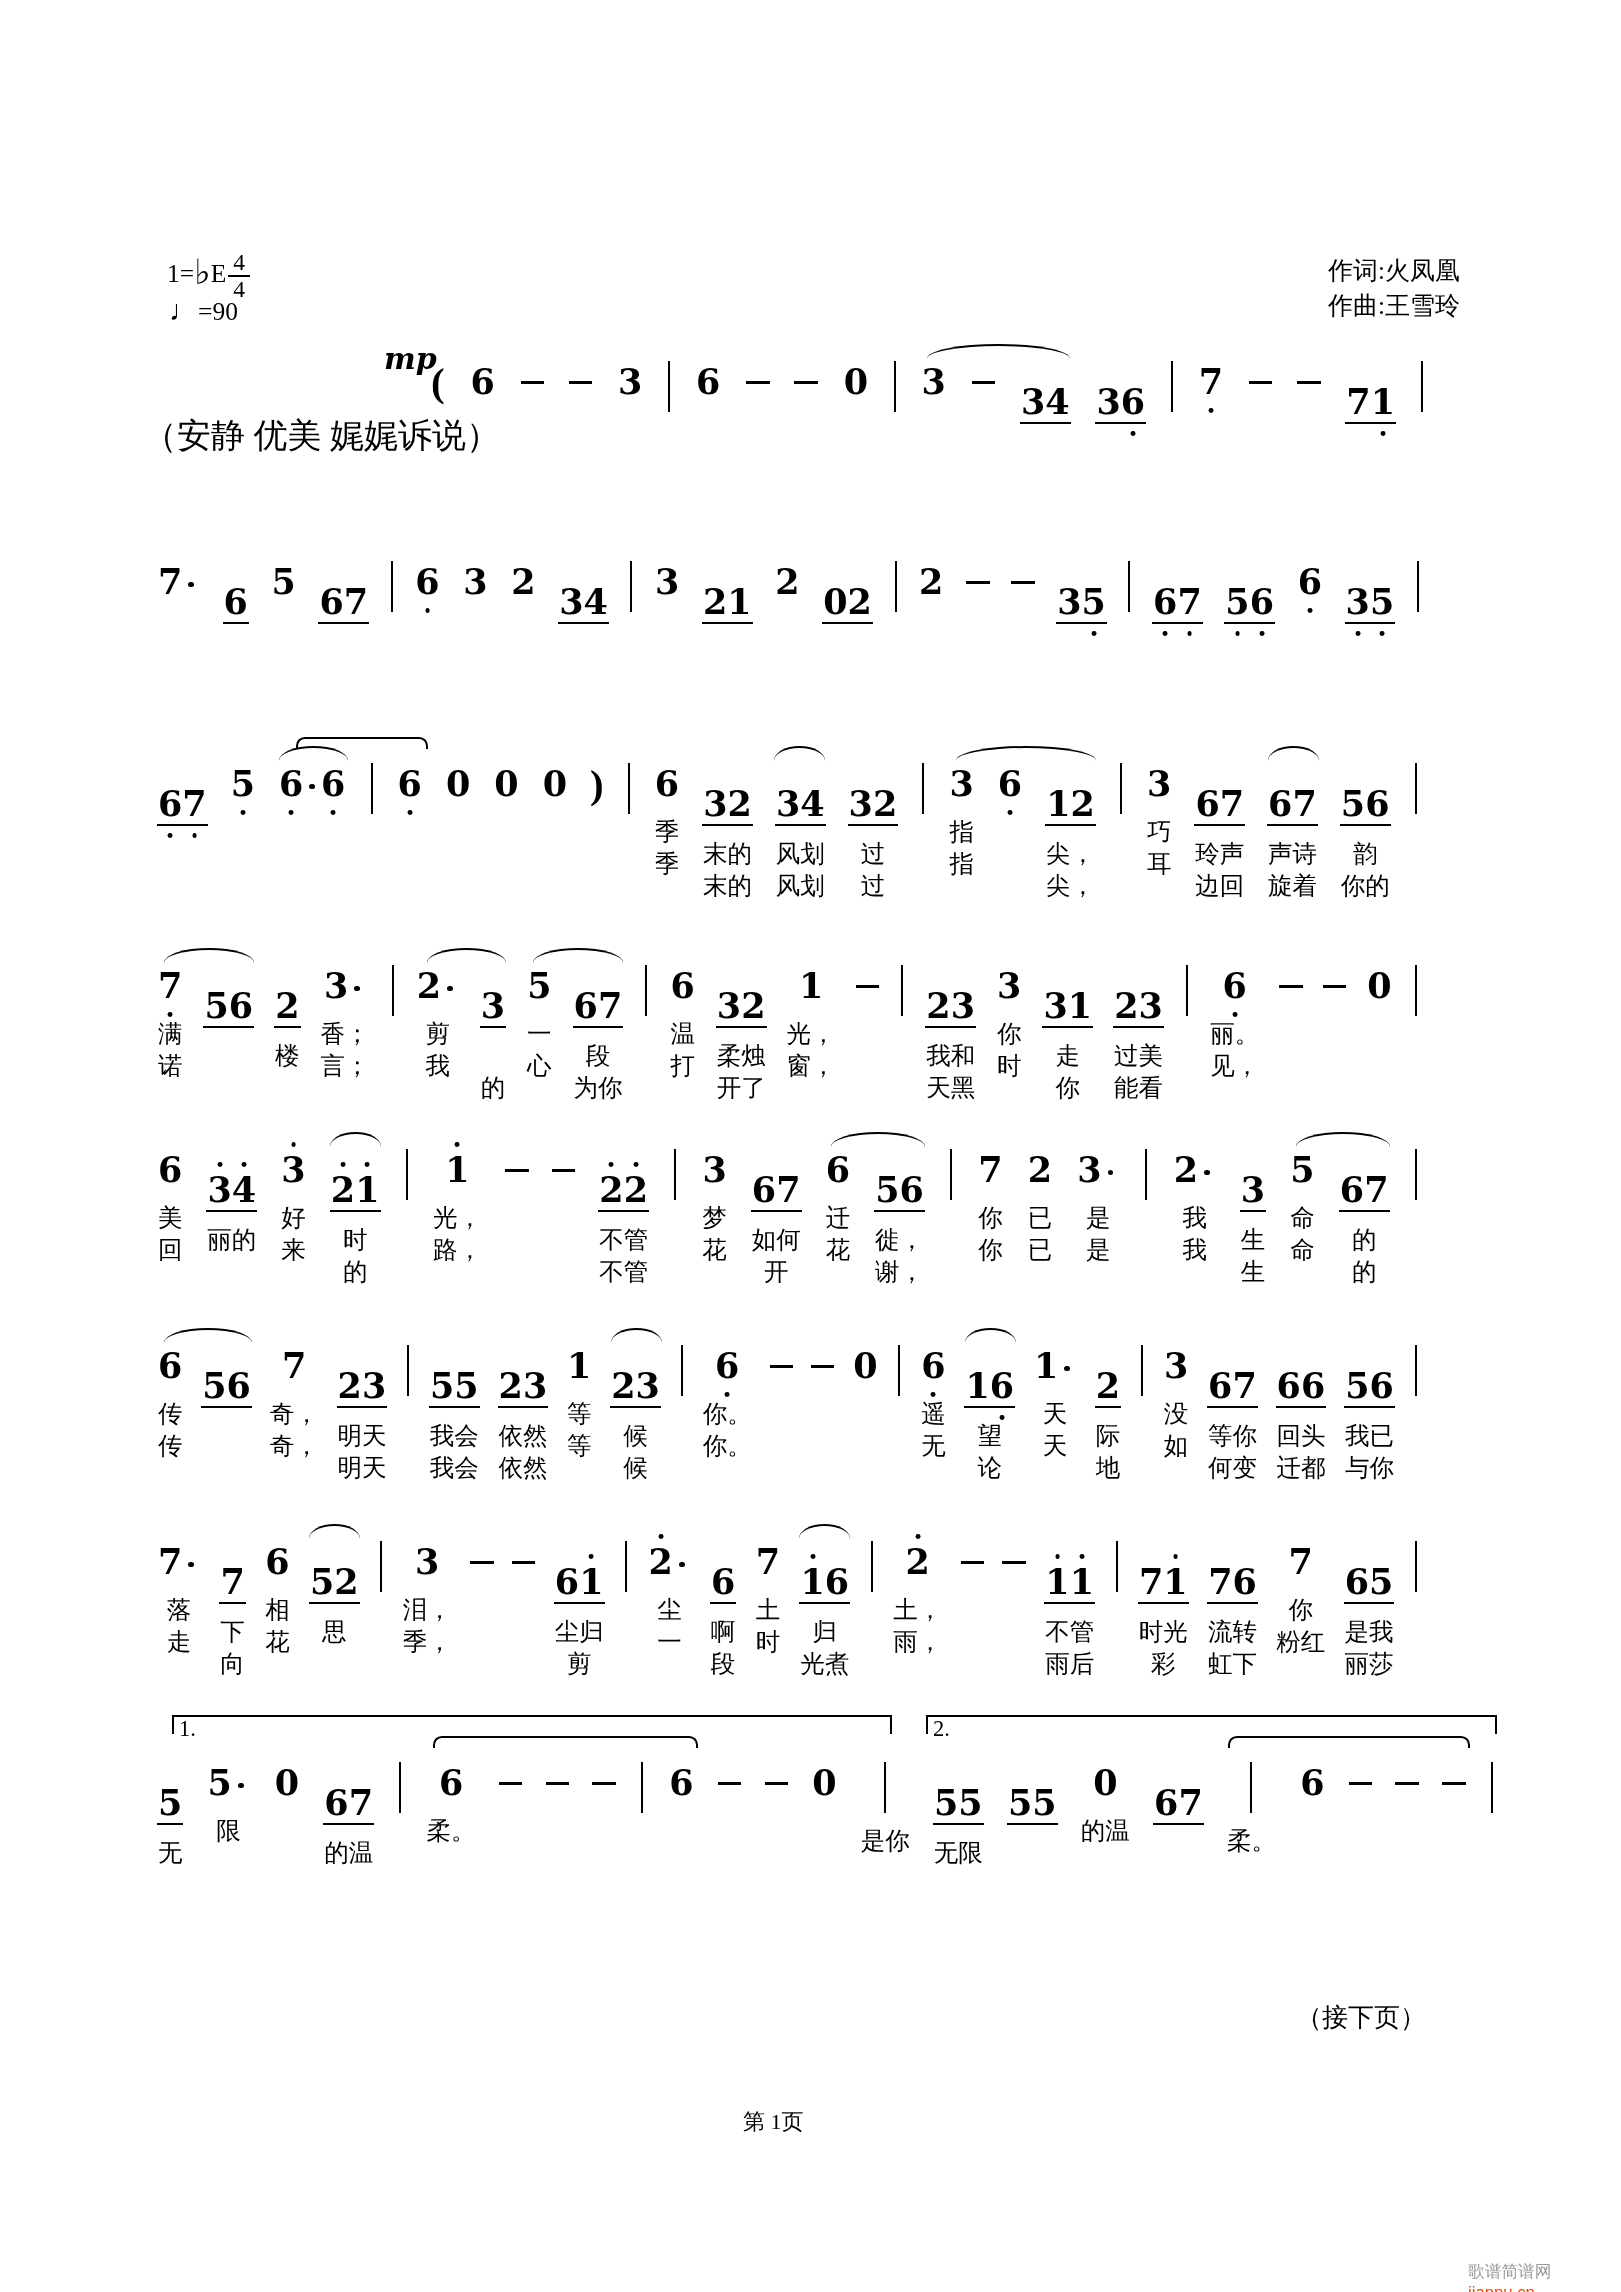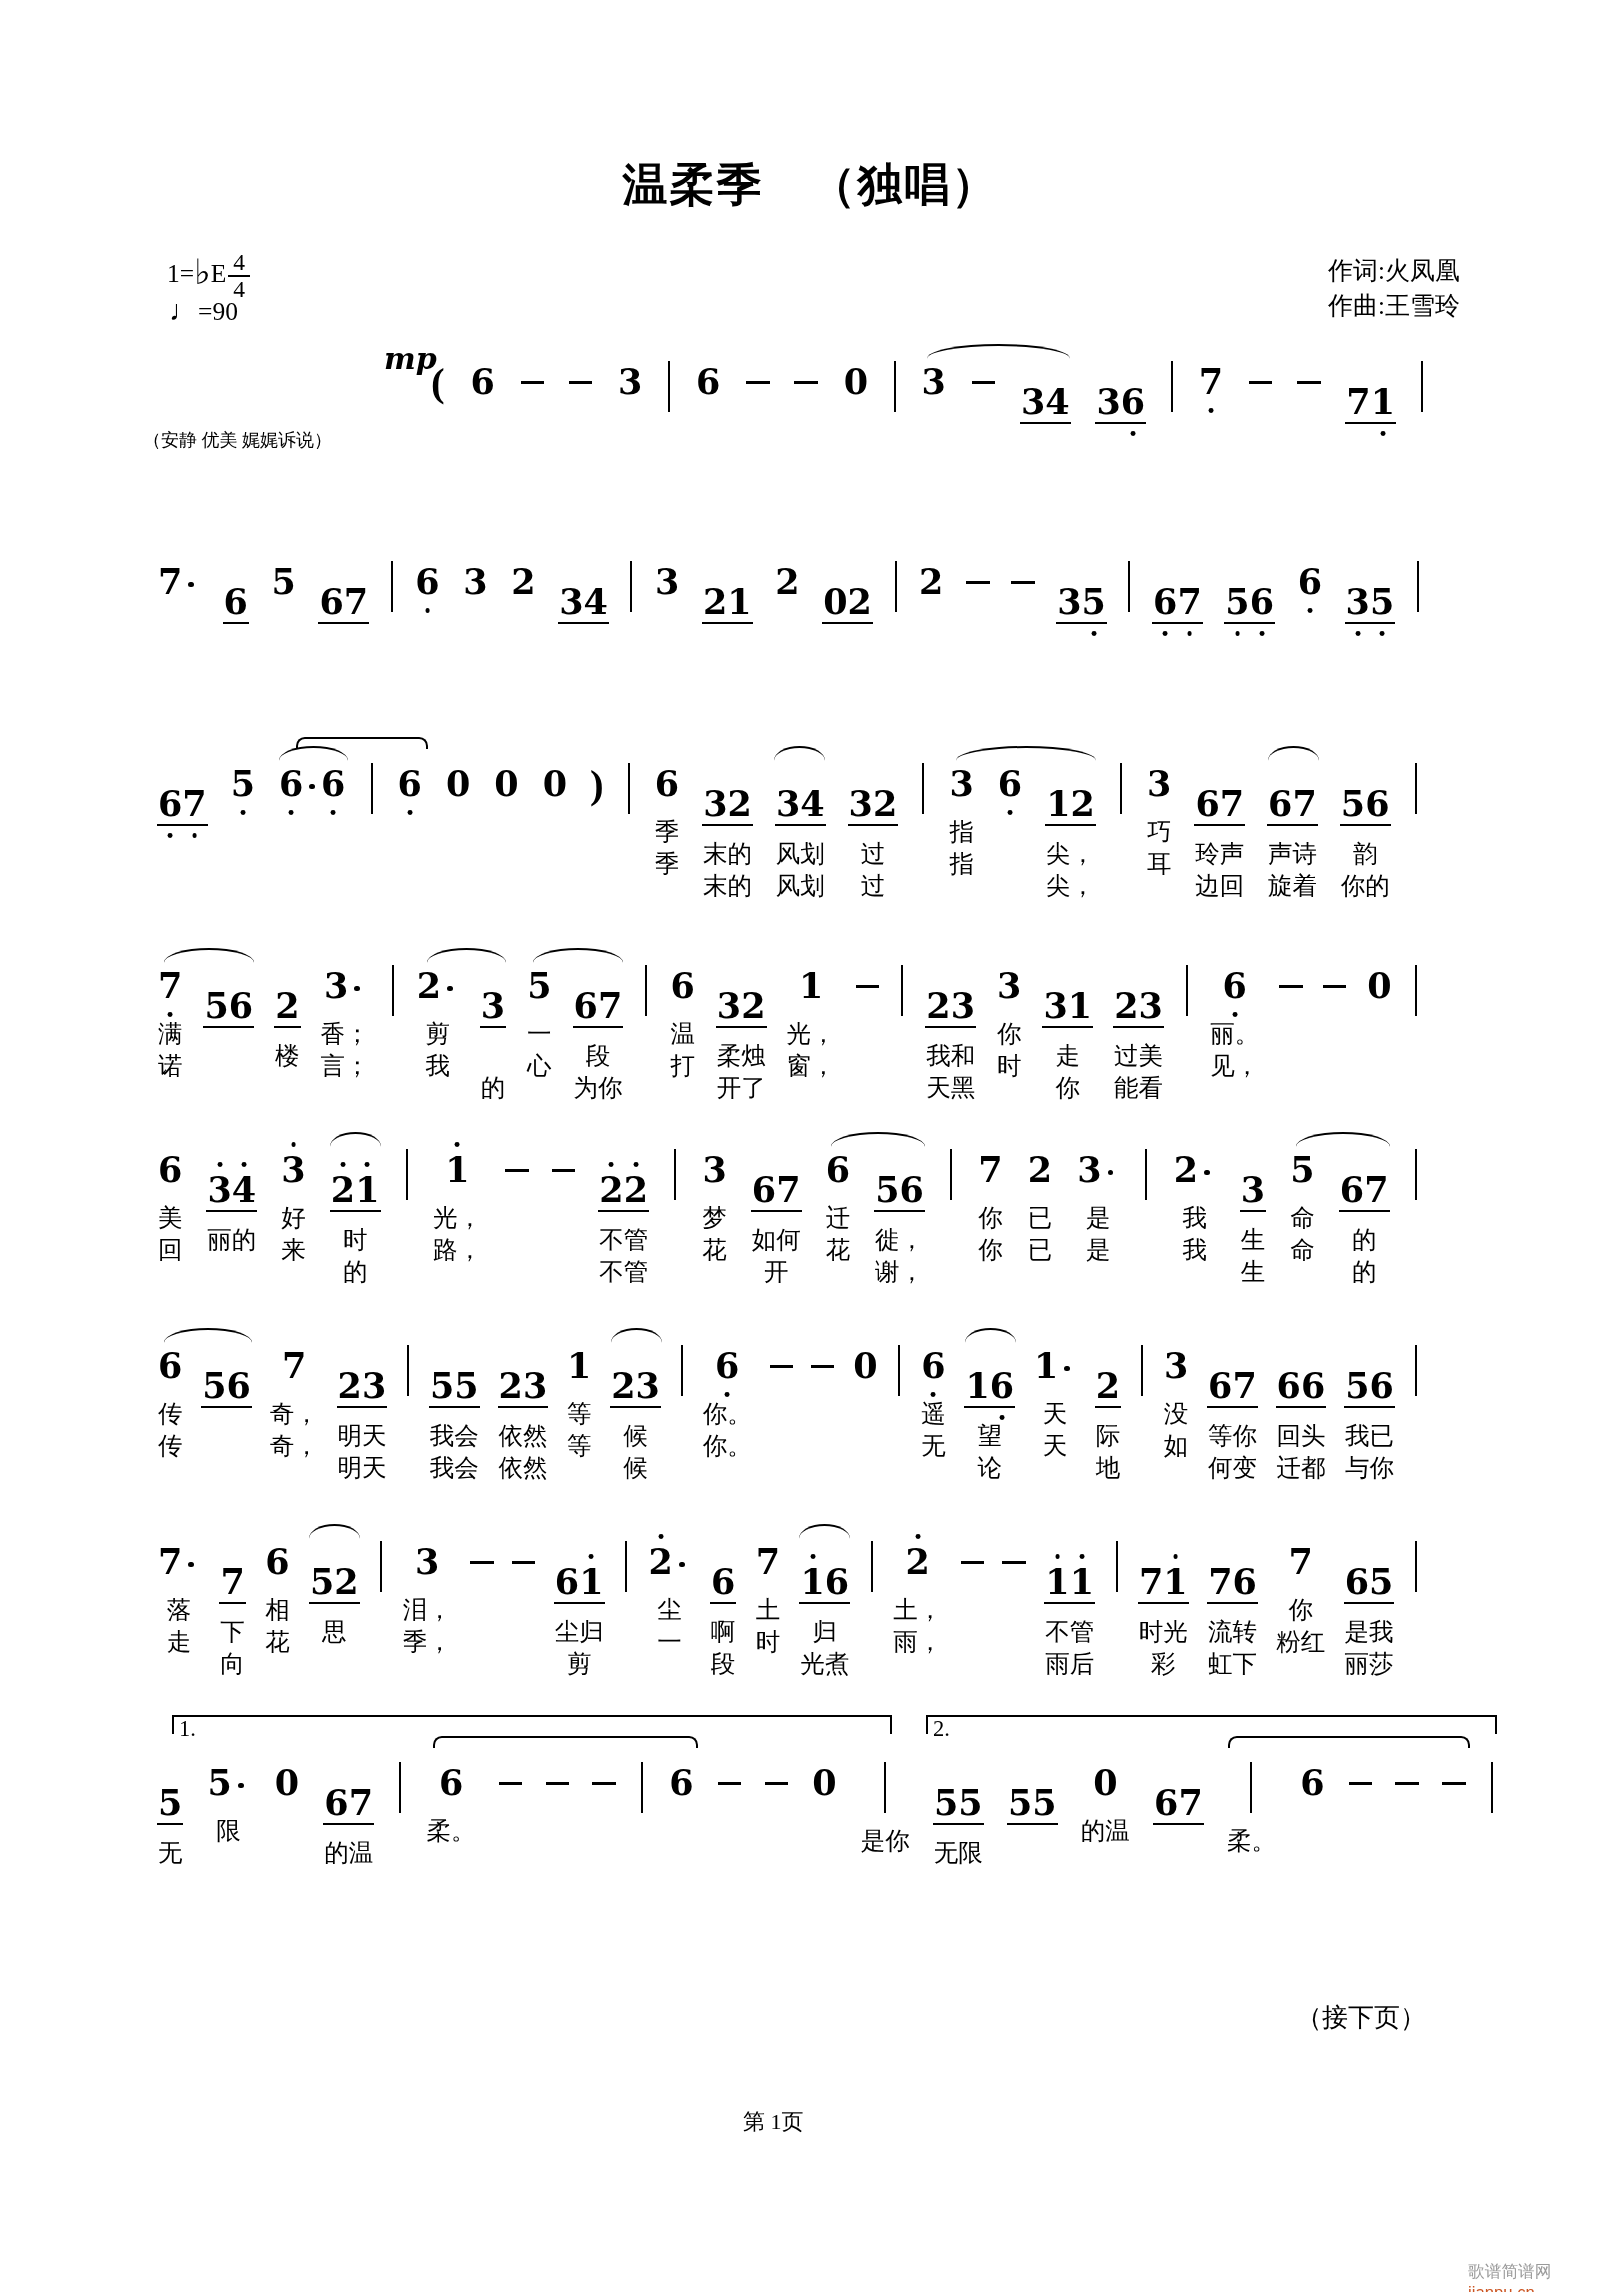--- a/index.html
+++ b/index.html
@@ -9,21 +9,21 @@
   #title{left:0;top:155px;width:1621px;text-align:center;font-size:45px;font-weight:700;letter-spacing:2px;}
   #keyblock{left:167px;top:250px;font-size:25.5px;}
   .flatsign{font-size:35px;font-weight:700;vertical-align:-2.9px;}
   .frac{display:inline-block;vertical-align:middle;text-align:center;font-size:23.5px;line-height:1.05;margin-left:2px;}
   .frac .fn{display:block;border-bottom:2px solid #000;padding:0 4.9px;}
   .frac .fd{display:block;}
   #tempo{left:169px;top:294px;font-size:25.5px;}
   #tempo .qnote{font-size:29px;}
   #credits{left:1328px;top:253px;font-size:25px;line-height:35px;}
   #dyn{left:384px;top:341px;font-size:30px;font-weight:700;font-style:italic;font-family:"DejaVu Serif",serif;}
-  #expr{left:143px;top:428px;font-size:18px;}
+  #expr{left:143px;top:413px;font-size:34px;}
   #continue{left:1296px;top:2000px;font-size:26px;}
   #pagenum{left:743px;top:2107px;font-size:22px;}
   #gencredit{left:968px;top:2105px;font-size:26.5px;}
   #watermark{left:1468px;top:2260px;font-size:16.7px;font-family:"Liberation Sans",sans-serif;}
   
   .line{position:absolute;}
   .cells{display:flex;justify-content:space-between;align-items:flex-start;position:relative;width:100%;}
   .cell{display:flex;flex-direction:column;align-items:center;}
   .note{line-height:41px;font-size:35px;font-weight:700;font-family:"DejaVu Serif",serif;padding:0 1px;white-space:nowrap;}
   .note.u{border-bottom:2.9px solid #000;margin-top:20px;}
@@ -39,21 +39,20 @@
   .lyr + .lyr{margin-top:0;}
   .arc{position:absolute;height:12.7px;border-top:2px solid #000;border-radius:50% 50% 0 0 / 100% 100% 0 0;top:-16.7px;}
   .tieflat{position:absolute;height:10.8px;border-top:2px solid #000;border-left:2px solid #000;border-right:2px solid #000;border-radius:8.8px 8.8px 0 0;top:-26.5px;}
   .volta{position:absolute;height:16.7px;border-top:2.9px solid #000;border-left:2.9px solid #000;border-right:2.9px solid #000;}
   .vlabel{display:inline-block;font-size:22.5px;margin:1px 0 0 4.9px;line-height:1;}
 </style>
 </head>
 <body>
 
 <div id="page">
-  <div id="title" class="abs">温柔季　（独唱）</div>
 
   <div id="keyblock" class="abs">
     <span>1=</span><span class="flatsign">♭</span><span>E</span><span class="frac"><span class="fn">4</span><span class="fd">4</span></span>
   </div>
   <div id="tempo" class="abs">
     <span class="qnote">♩</span><span>=90</span>
   </div>
 
   <div id="credits" class="abs">
     <div>作词:火凤凰</div>

